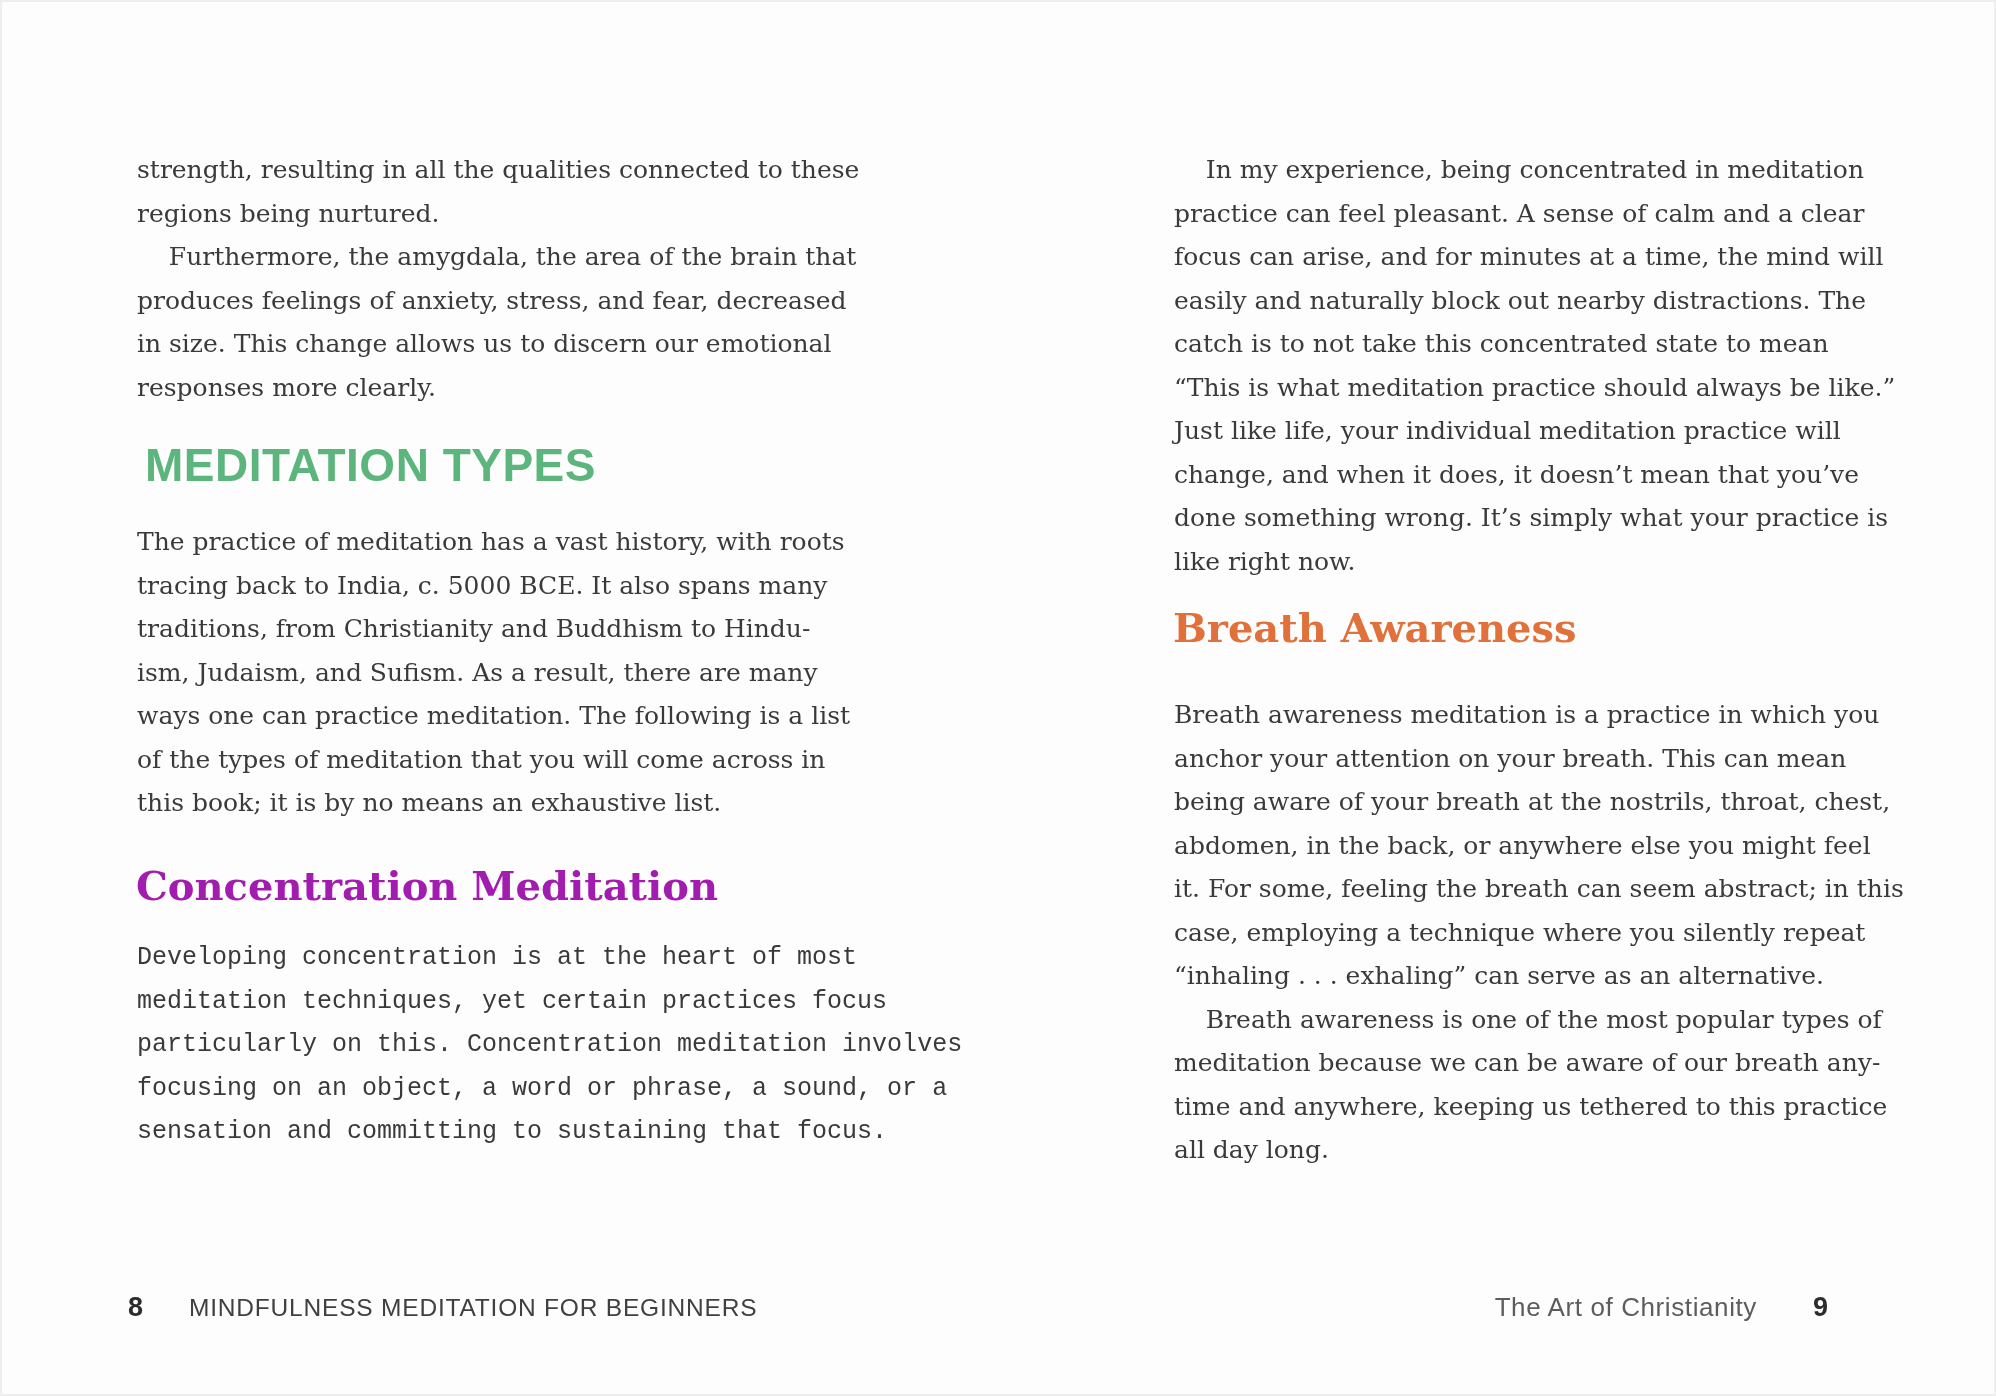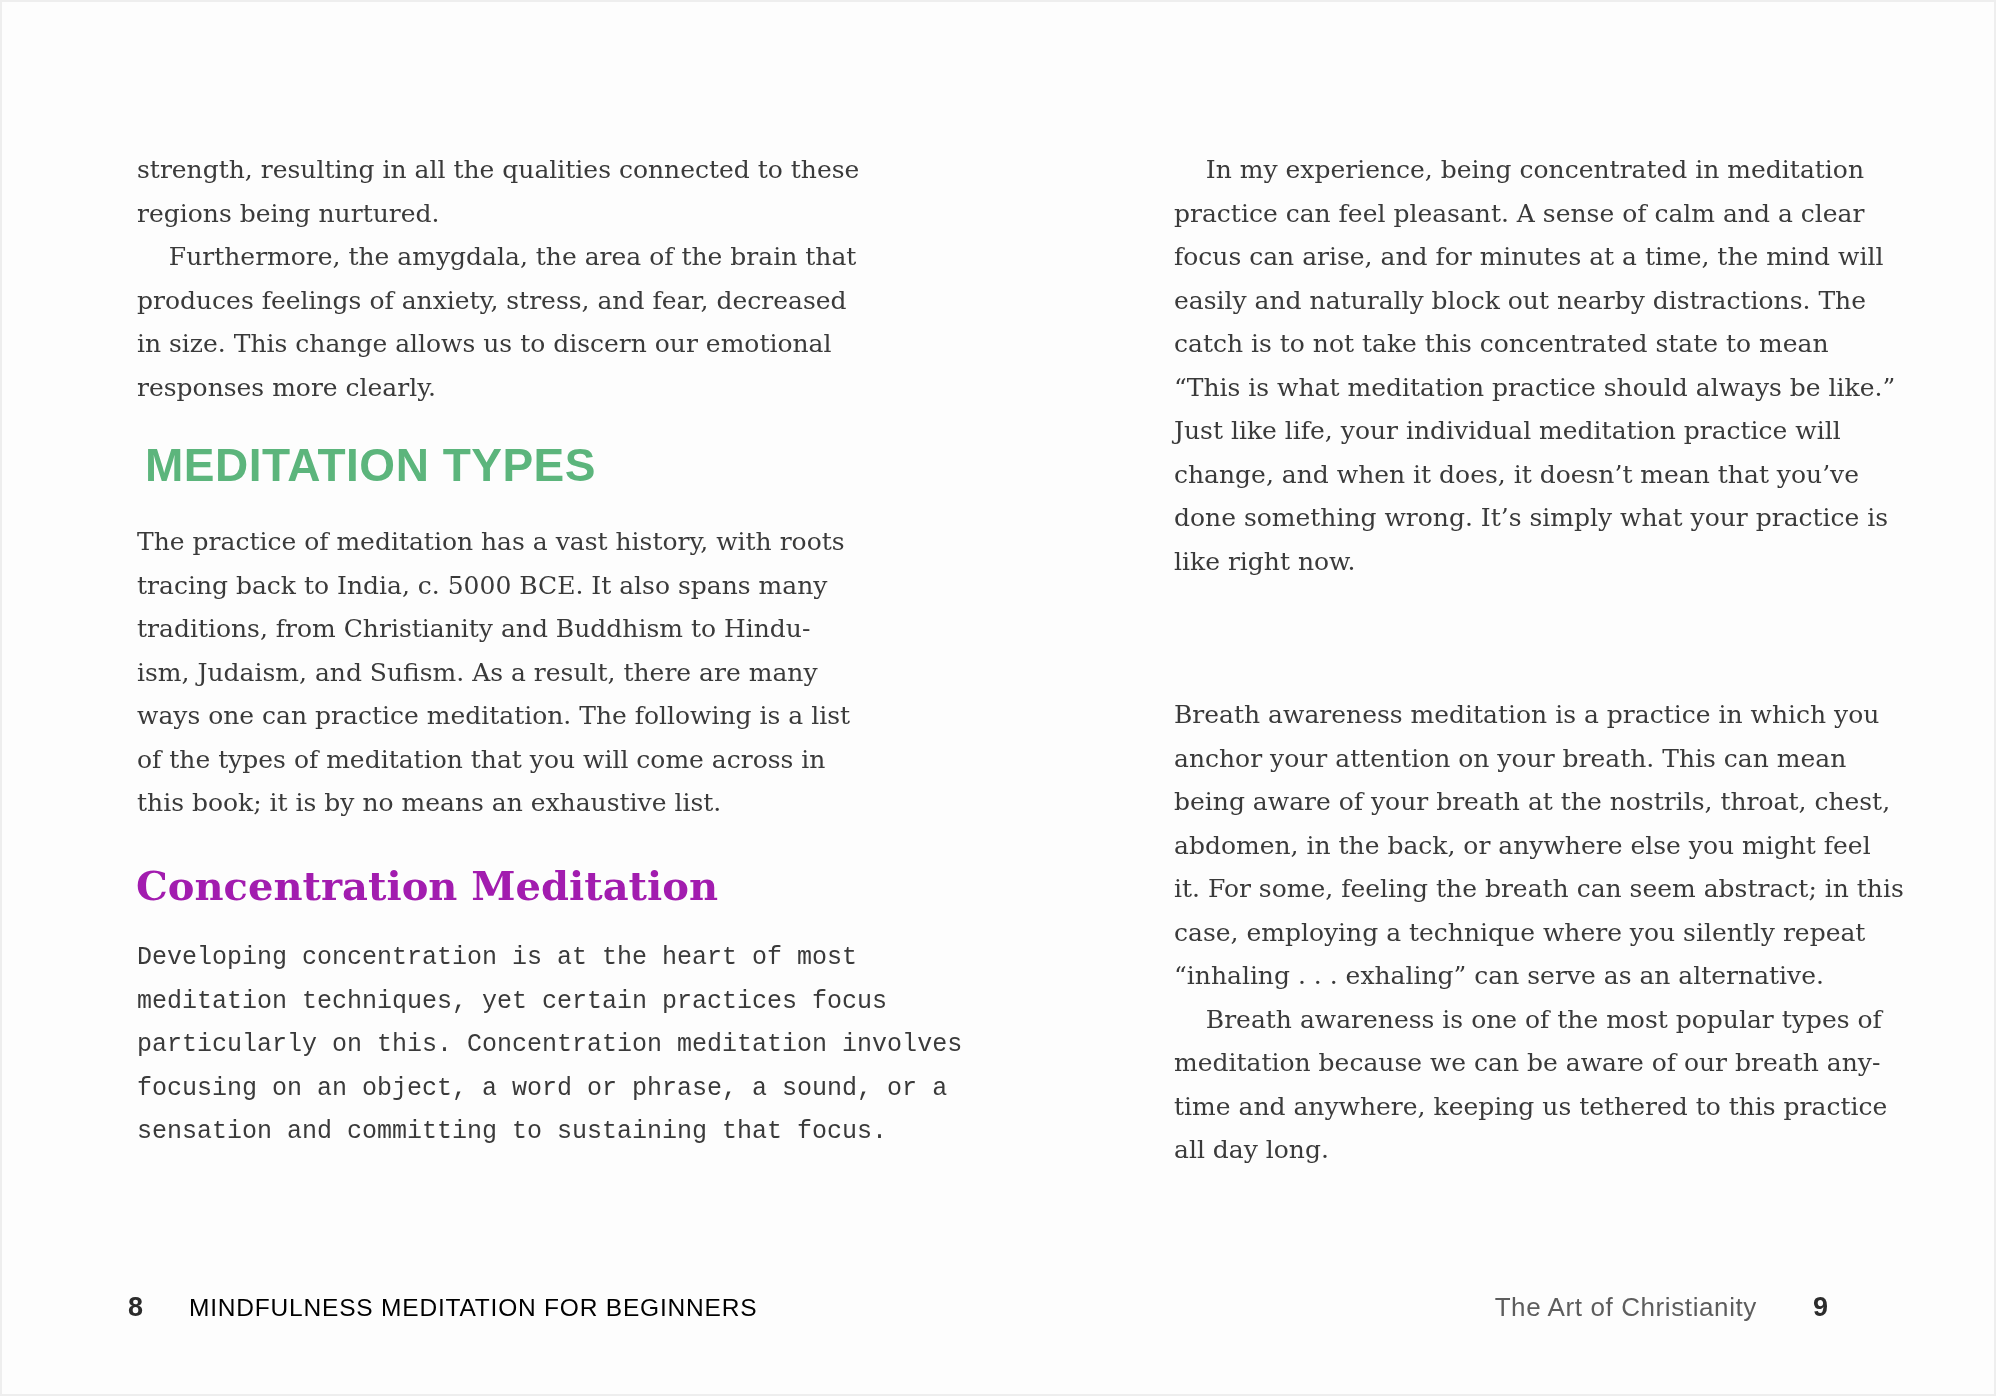--- a/index.html
+++ b/index.html
@@ -57,21 +57,21 @@
   .footer-right { right: 166px; }
   .page-number {
     font-size: 27px;
     font-weight: 600;
     color: #2c2c2c;
     font-family: "Liberation Sans", sans-serif;
   }
   .running-title-left {
     margin-left: 46px;
     letter-spacing: 0.8px;
-    color: #000000;
+    color: #404040;
     font-size: 24.5px;
   }
   .running-title-right {
     margin-right: 56px;
     color: #5d5d5d;
     font-size: 26px;
     letter-spacing: 0.6px;
   }
 </style>
 </head>
@@ -113,20 +113,21 @@
 practice can feel pleasant. A sense of calm and a clear
 focus can arise, and for minutes at a time, the mind will
 easily and naturally block out nearby distractions. The
 catch is to not take this concentrated state to mean
 “This is what meditation practice should always be like.”
 Just like life, your individual meditation practice will
 change, and when it does, it doesn’t mean that you’ve
 done something wrong. It’s simply what your practice is
 like right now.</div>
 
+  <div class="sub-heading" style="left:1171px; top:604px; color:#e0713a;">Breath Awareness</div>
 
   <div class="body-text" style="left:1172px; top:684px;margin-top:7px;">Breath awareness meditation is a practice in which you
 anchor your attention on your breath. This can mean
 being aware of your breath at the nostrils, throat, chest,
 abdomen, in the back, or anywhere else you might feel
 it. For some, feeling the breath can seem abstract; in this
 case, employing a technique where you silently repeat
 “inhaling . . . exhaling” can serve as an alternative.
     Breath awareness is one of the most popular types of
 meditation because we can be aware of our breath any-

